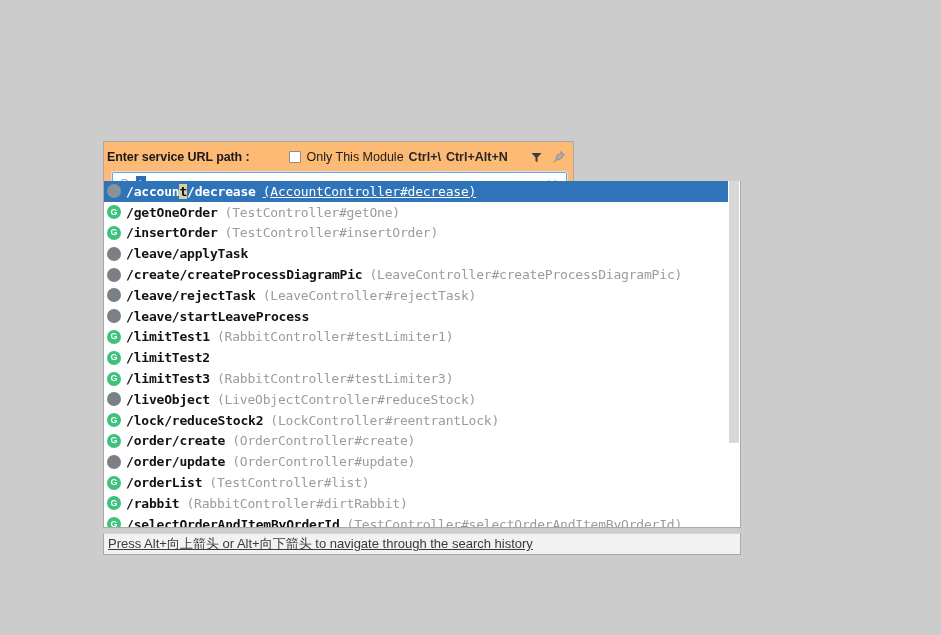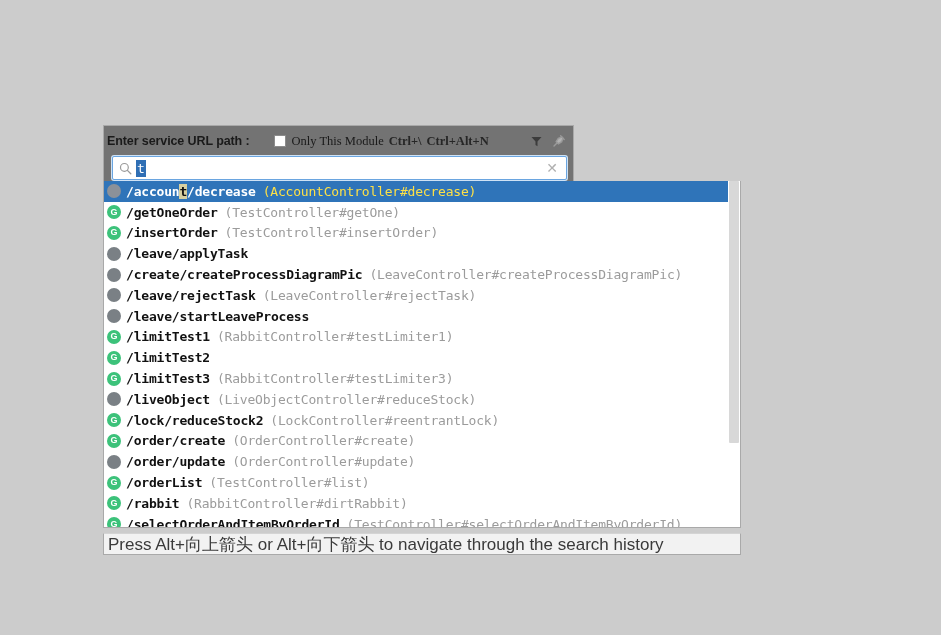--- a/index.html
+++ b/index.html
@@ -18,46 +18,45 @@
     left: 103px;
     top: 125px;
     width: 638px;
     height: 431px;
   }
 
   
   #header-panel {
     position: absolute;
     left: 0;
-    top: 0;
+    top: 16px;
     width: 471px;
     height: 61px;
-    background: #737373;
+    background: #fdba74;
     border: 1px solid #a9a9a9;
     border-bottom: none;
   }
   #header-row {
     display: flex;
     align-items: center;
     height: 30px;
     padding: 0 4px 0 3px;
   }
   #header-title {
     font-size: 12.5px;
     font-weight: bold;
     color: #1a1a1a;
     white-space: nowrap;
     letter-spacing: -0.1px;
   }
   #module-checkbox-wrap {
     display: flex;
     align-items: center;
-    margin-left: 24px;
-    white-space: nowrap;
-    font-family: Liberation Serif, serif;
+    margin-left: 39px;
+    white-space: nowrap;
   }
   #module-checkbox {
     width: 12px;
     height: 12px;
     border: 1px solid #8c8c8c;
     background: #ffffff;
     border-radius: 1px;
     margin-right: 6px;
     flex: none;
   }
@@ -169,21 +168,21 @@
     letter-spacing: -0.2px;
   }
   .row.selected .path { color: #ffffff; }
   .handler {
     font-family: "DejaVu Sans Mono", "Liberation Mono", monospace;
     font-size: 13px;
     color: #9b9b9b;
     margin-left: 7px;
     letter-spacing: -0.2px;
   }
-  .row.selected .handler { color: #fde047; }
+  .row.selected .handler { color: #ffffff; text-decoration: underline; }
   .match-hl {
     background: #d6cfa0;
     color: #111111;
   }
 
   
   #scrollbar-track {
     position: absolute;
     right: 0;
     top: 0;
@@ -209,23 +208,24 @@
     width: 638px;
     height: 22px;
     background: #f2f2f2;
     border: 1px solid #a9a9a9;
     border-top: 1px solid #d4d4d4;
     display: flex;
     align-items: center;
     padding-left: 4px;
   }
   #footer-text {
-    font-size: 17px;
+    font-size: 13px;
     color: #3a3a3a;
     white-space: nowrap;
+    text-decoration: underline;
   }
 </style>
 </head>
 <body>
 
 <div id="dialog">
 
   <div id="header-panel">
 
     <div id="header-row">

